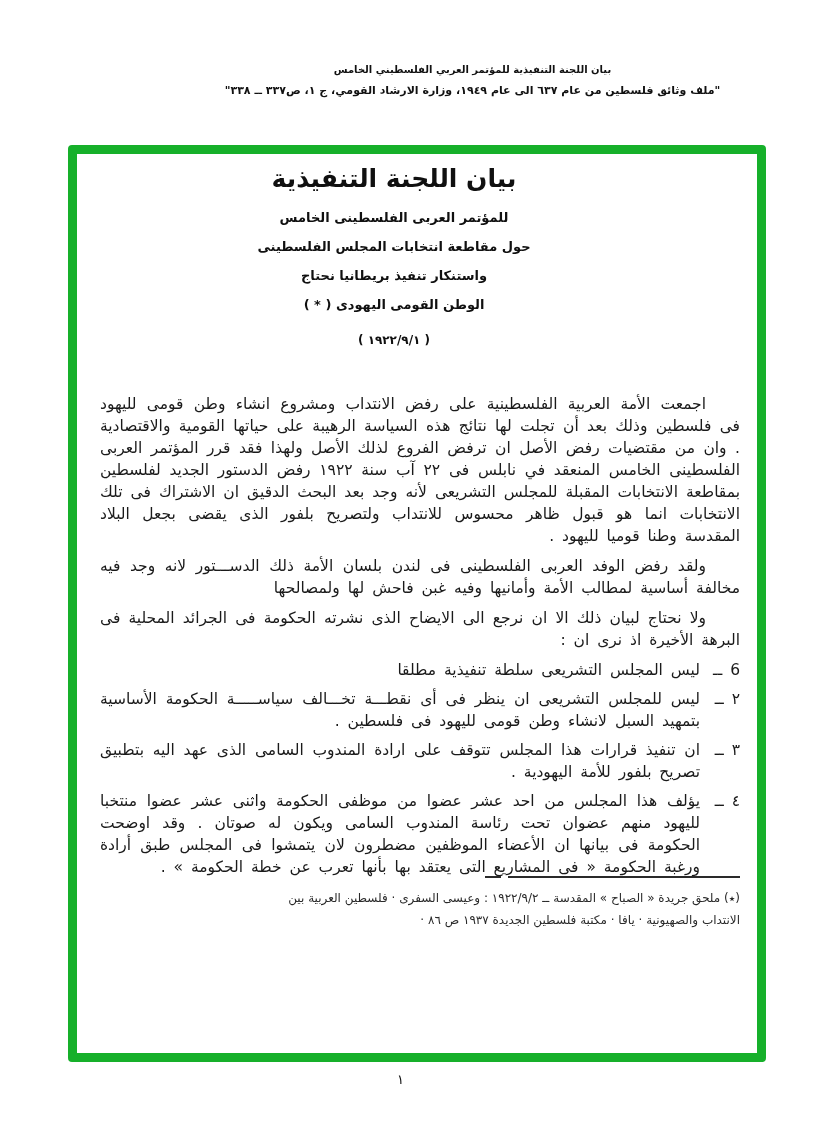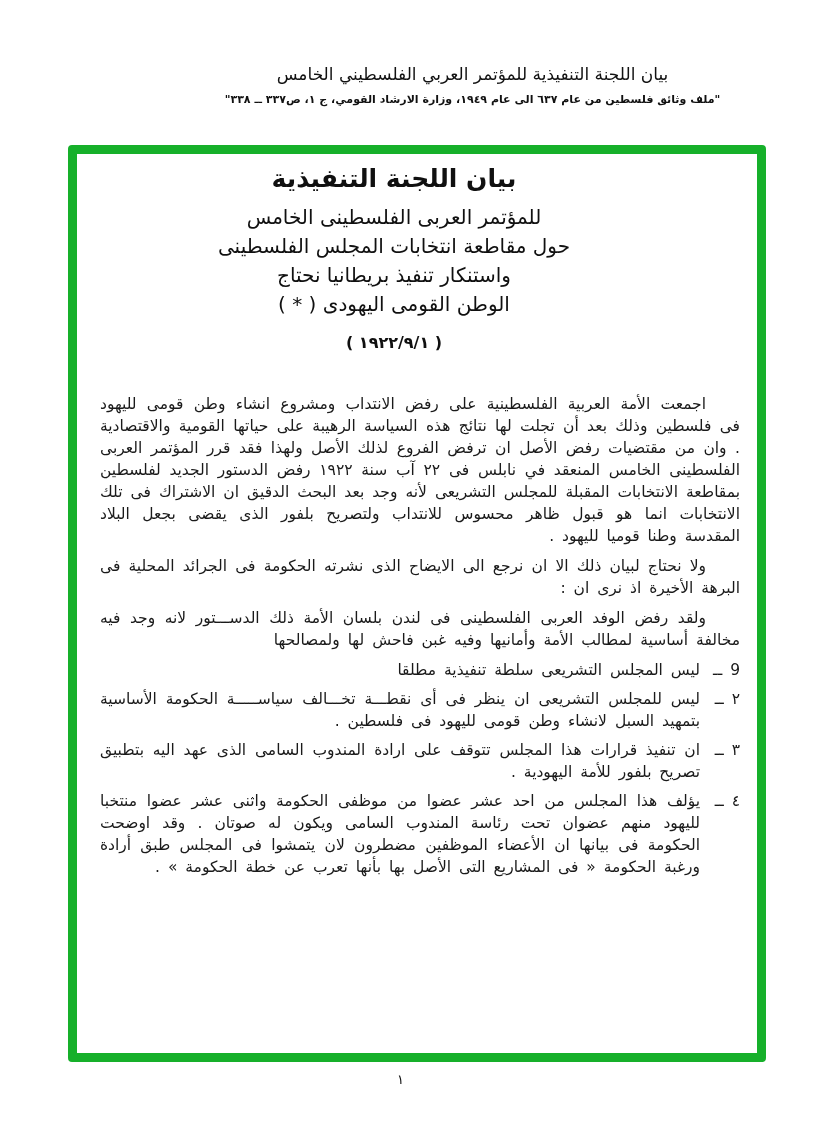--- a/index.html
+++ b/index.html
@@ -24,22 +24,22 @@
 
   
   .page-header {
     position: absolute;
     top: 64px;
     left: 108px;
     right: 0;
     text-align: center;
   }
   .page-header .hdr-title {
-    font-size: 17px;
-    font-weight: normal;
+    font-size: 10px;
+    font-weight: bold;
     color: #111;
   }
   .page-header .hdr-source {
     margin-top: 9px;
     font-size: 11px;
     font-weight: bold;
     color: #111;
   }
 
   
@@ -64,29 +64,29 @@
     text-align: center;
     transform: translateX(-23px); 
   }
   .doc-title {
     font-size: 25px;
     font-weight: bold;
     color: #101010;
     letter-spacing: 0;
   }
   .doc-subtitle {
-    font-size: 20px;
-    font-weight: normal;
+    font-size: 13px;
+    font-weight: bold;
     line-height: 29px;
     color: #101010;
   }
   .doc-subtitle.first { margin-top: 10px; }
   .doc-date {
     margin-top: 14px;
-    font-size: 16px;
+    font-size: 12px;
     font-weight: bold;
     color: #101010;
   }
 
   
   .doc-body {
     position: absolute;
     top: 211px;
     right: 17px;
     left: 23px;
@@ -173,39 +173,49 @@
       <div class="doc-title">بيان اللجنة التنفيذية</div>
       <div class="doc-subtitle first">للمؤتمر العربى الفلسطينى الخامس</div>
       <div class="doc-subtitle">حول مقاطعة انتخابات المجلس الفلسطينى</div>
       <div class="doc-subtitle">واستنكار تنفيذ بريطانيا نحتاج</div>
       <div class="doc-subtitle">الوطن القومى اليهودى ( * )</div>
       <div class="doc-date">( ١٩٢٢/٩/١ )</div>
     </div>
 
     <div class="doc-body">
       <p class="para">اجمعت الأمة العربية الفلسطينية على رفض الانتداب ومشروع انشاء وطن قومى لليهود فى فلسطين وذلك بعد أن تجلت لها نتائج هذه السياسة الرهيبة على حياتها القومية والاقتصادية . وان من مقتضيات رفض الأصل ان ترفض الفروع لذلك الأصل ولهذا فقد قرر المؤتمر العربى الفلسطينى الخامس المنعقد في نابلس فى ٢٢ آب سنة ١٩٢٢ رفض الدستور الجديد لفلسطين بمقاطعة الانتخابات المقبلة للمجلس التشريعى لأنه وجد بعد البحث الدقيق ان الاشتراك فى تلك الانتخابات انما هو قبول ظاهر محسوس للانتداب ولتصريح بلفور الذى يقضى بجعل البلاد المقدسة وطنا قوميا لليهود .</p>
+      <p class="para">ولقد رفض الوفد العربى الفلسطينى فى لندن بلسان الأمة ذلك الدســـتور لانه وجد فيه مخالفة أساسية لمطالب الأمة وأمانيها وفيه غبن فاحش لها ولمصالحها</p>
       <p class="para">ولا نحتاج لبيان ذلك الا ان نرجع الى الايضاح الذى نشرته الحكومة فى الجرائد المحلية فى البرهة الأخيرة اذ نرى ان :</p>
-      <p class="para">ولقد رفض الوفد العربى الفلسطينى فى لندن بلسان الأمة ذلك الدســـتور لانه وجد فيه مخالفة أساسية لمطالب الأمة وأمانيها وفيه غبن فاحش لها ولمصالحها</p>
-
-      <div class="list-item">
-        <span class="li-num">9 ــ</span>
+
+      <div class="list-item">
+        <span class="li-num">6 ــ</span>
         <span class="li-text">ليس المجلس التشريعى سلطة تنفيذية مطلقا</span>
       </div>
       <div class="list-item">
         <span class="li-num">٢ ــ</span>
         <span class="li-text">ليس للمجلس التشريعى ان ينظر فى أى نقطـــة تخـــالف سياســـــة الحكومة الأساسية بتمهيد السبل لانشاء وطن قومى لليهود فى فلسطين .</span>
       </div>
       <div class="list-item">
         <span class="li-num">٣ ــ</span>
         <span class="li-text">ان تنفيذ قرارات هذا المجلس تتوقف على ارادة المندوب السامى الذى عهد اليه بتطبيق تصريح بلفور للأمة اليهودية .</span>
       </div>
       <div class="list-item">
         <span class="li-num">٤ ــ</span>
-        <span class="li-text">يؤلف هذا المجلس من احد عشر عضوا من موظفى الحكومة واثنى عشر عضوا منتخبا لليهود منهم عضوان تحت رئاسة المندوب السامى ويكون له صوتان . وقد اوضحت الحكومة فى بيانها ان الأعضاء الموظفين مضطرون لان يتمشوا فى المجلس طبق أرادة ورغبة الحكومة « فى المشاريع التى الأصل بها بأنها تعرب عن خطة الحكومة » .</span>
+        <span class="li-text">يؤلف هذا المجلس من احد عشر عضوا من موظفى الحكومة واثنى عشر عضوا منتخبا لليهود منهم عضوان تحت رئاسة المندوب السامى ويكون له صوتان . وقد اوضحت الحكومة فى بيانها ان الأعضاء الموظفين مضطرون لان يتمشوا فى المجلس طبق أرادة ورغبة الحكومة « فى المشاريع التى يعتقد بها بأنها تعرب عن خطة الحكومة » .</span>
       </div>
     </div>
 
+    <div class="footnote-area">
+      <div class="footnote-sep">
+        <span class="sep-long"></span>
+        <span class="sep-short"></span>
+      </div>
+      <div class="footnote">
+        <div class="fn-line1">(٭) ملحق جريدة « الصباح » المقدسة ــ ١٩٢٢/٩/٢ : وعيسى السفرى · فلسطين العربية بين</div>
+        <div class="fn-line2">الانتداب والصهيونية · يافا · مكتبة فلسطين الجديدة ١٩٣٧ ص ٨٦ ·</div>
+      </div>
+    </div>
 
   </div>
 
   <div class="page-number">١</div>
 
 </div>
 
 </body></html>

